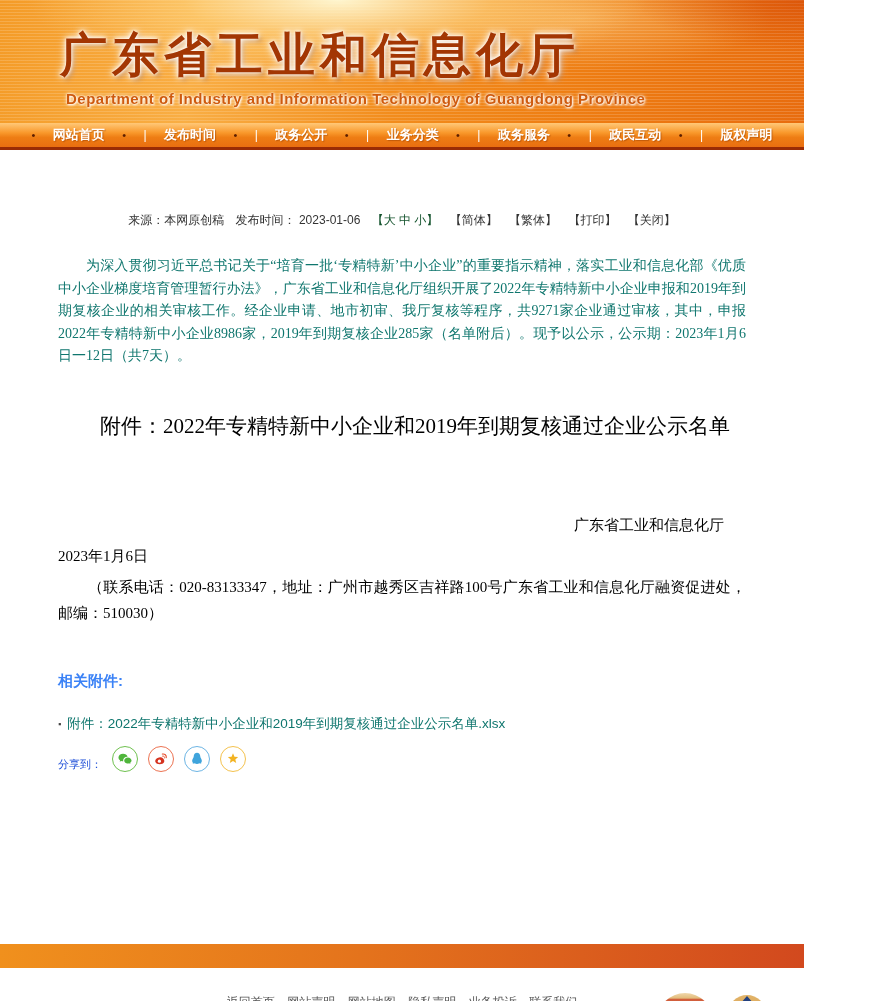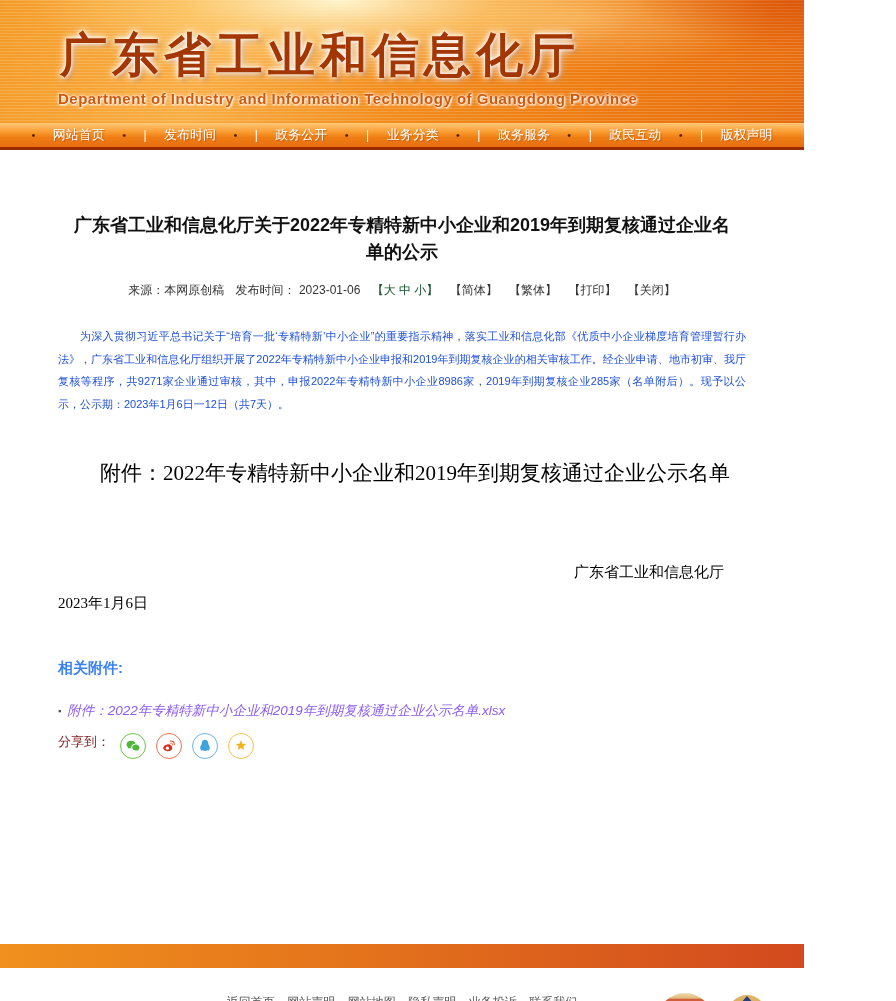--- a/index.html
+++ b/index.html
@@ -15,51 +15,51 @@
       radial-gradient(ellipse 40% 70% at 72% 15%, rgba(255,225,160,.4), rgba(255,170,60,0) 60%),
       repeating-linear-gradient(180deg, rgba(255,255,255,.16) 0 1px, rgba(0,0,0,0) 1px 3px),
       linear-gradient(100deg,#f49b27 0%,#f9ae44 25%,#f28c1c 50%,#ee7d12 72%,#e86c0e 100%);
   }
   .banner-title{
     position:absolute; left:60px; top:24px;
     font-size:47px; font-weight:bold; letter-spacing:5px; color:#a33603;
     text-shadow:0 0 3px #fff, 0 0 6px #fff, 0 0 10px rgba(255,255,255,.85), 3px 3px 4px rgba(140,55,0,.45);
   }
   .banner-subtitle{
-    position:absolute; left:58px; top:90px;
+    position:absolute; left:66px; top:90px;
     font-size:15px; font-weight:bold; color:#cf5a0d; letter-spacing:.5px;
     text-shadow:0 0 2px #fff, 0 0 4px #fff, 1px 1px 2px rgba(255,255,255,.9);
   }
 
   
   .navbar{
     height:27px; display:flex; align-items:center; justify-content:space-evenly;
     padding:0 14px;
     background:linear-gradient(180deg,#ffc878 0%,#f9992c 40%,#ee7d14 60%,#e96f10 100%);
     border-bottom:3px solid #9a2c05;
     font-size:13px; color:#fff;
   }
-  .nav-item{ color:#fff; text-decoration:none; font-weight:normal; text-shadow:1px 1px 1px rgba(150,60,0,.5); cursor:pointer; }
+  .nav-item{ color:#fff; text-decoration:none; font-weight:bold; text-shadow:1px 1px 1px rgba(150,60,0,.5); cursor:pointer; }
   .nav-dot{ color:#5d1f00; font-size:11px; }
   .nav-pipe{ color:#fff; font-size:12px; }
 
   
   .content{ min-height:794px; padding:62px 58px 12px; background:#fff; }
   .article-title{
     font-size:18px; line-height:27px; font-weight:bold; color:#111;
     text-align:center; margin:0 14px 16px;
   }
   .meta{ text-align:center; font-size:12px; color:#333; margin-bottom:26px; }
   .meta span{ margin:0 4px; }
   .meta .dim{ color:#14532d; }
   .meta .ctl{ cursor:pointer; }
 
   .body-p{
-    font-family:Liberation Sans, sans-serif;
-    font-size:11px; line-height:22.5px; color:#1d4ed8;
+    font-family:Liberation Serif, serif;
+    font-size:14px; line-height:22.5px; color:#0f766e;
     text-align:justify; text-indent:2em; margin-bottom:10px;
   }
   .attach-line{
     font-family:"Liberation Serif","DejaVu Serif",serif;
     font-size:21px; color:#000; text-indent:2em; margin-top:44px;
   }
   .sig-dept{
     font-family:"Liberation Serif","DejaVu Serif",serif;
     font-size:15px; color:#000; text-align:right; padding-right:22px; margin-top:76px;
   }
@@ -69,23 +69,23 @@
   }
   .contact{
     font-family:"Liberation Serif","DejaVu Serif",serif;
     font-size:15px; line-height:26px; color:#000; text-indent:2em; text-align:justify; margin-top:8px;
   }
 
   .related{ margin-top:46px; }
   .related-heading{ color:#3b82f6; font-size:15px; font-weight:bold; }
   .related-item{ margin-top:24px; font-size:13.5px; color:#444; display:flex; align-items:center; }
   .sq-bullet{ font-size:9px; color:#444; margin-right:6px; }
-  .attachment-link{ color:#8b5cf6; text-decoration:none; cursor:pointer;font-style:italic; }
-
-  .share-row{ margin-top:13px; display:flex; align-items:flex-start; font-size:13px; color:#7f1d1d; }
+  .attachment-link{ color:#0f766e; text-decoration:none; cursor:pointer; }
+
+  .share-row{ margin-top:13px; display:flex; align-items:flex-end; font-size:11px; color:#1d4ed8; }
   .share-icon{
     width:26px; height:26px; border-radius:50%; background:#fff;
     display:flex; align-items:center; justify-content:center;
     margin-left:10px; cursor:pointer;
   }
   .share-icon svg{ display:block; }
   .ic-wechat{ border:1.5px solid #6fc14f; }
   .ic-weibo{ border:1.5px solid #ec7352; }
   .ic-qq{ border:1.5px solid #6db5e4; }
   .ic-qzone{ border:1.5px solid #f4c24e; }
@@ -134,38 +134,38 @@
     <a class="nav-item">政务服务</a>
     <span class="nav-dot">•</span>
     <span class="nav-pipe">|</span>
     <a class="nav-item">政民互动</a>
     <span class="nav-dot">•</span>
     <span class="nav-pipe">|</span>
     <a class="nav-item">版权声明</a>
   </nav>
 
   <main class="content">
-    <h1 class="article-title">广东省工业和信息化厅关于2022年专精特新中小企业和2019年到期复核通过企业名单的公示</h1>
 
     <div class="meta">
       <span>来源：本网原创稿</span>
       <span>发布时间： 2023-01-06</span>
       <span class="dim ctl">【大 中 小】</span>
       <span class="ctl">【简体】</span>
       <span class="ctl">【繁体】</span>
       <span class="ctl">【打印】</span>
       <span class="ctl">【关闭】</span>
     </div>
 
     <p class="body-p">为深入贯彻习近平总书记关于“培育一批‘专精特新’中小企业”的重要指示精神，落实工业和信息化部《优质中小企业梯度培育管理暂行办法》，广东省工业和信息化厅组织开展了2022年专精特新中小企业申报和2019年到期复核企业的相关审核工作。经企业申请、地市初审、我厅复核等程序，共9271家企业通过审核，其中，申报2022年专精特新中小企业8986家，2019年到期复核企业285家（名单附后）。现予以公示，公示期：2023年1月6日一12日（共7天）。</p>
 
     <p class="attach-line">附件：2022年专精特新中小企业和2019年到期复核通过企业公示名单</p>
 
     <p class="sig-dept">广东省工业和信息化厅</p>
     <p class="sig-date">2023年1月6日</p>
+    <p class="contact">（联系电话：020-83133347，地址：广州市越秀区吉祥路100号广东省工业和信息化厅融资促进处，邮编：510030）</p>
 
     <section class="related">
       <h2 class="related-heading">相关附件:</h2>
       <div class="related-item">
         <span class="sq-bullet">▪</span>
         <a class="attachment-link">附件：2022年专精特新中小企业和2019年到期复核通过企业公示名单.xlsx</a>
       </div>
       <div class="share-row">
         <span>分享到：</span>
         <span class="share-icon ic-wechat">

